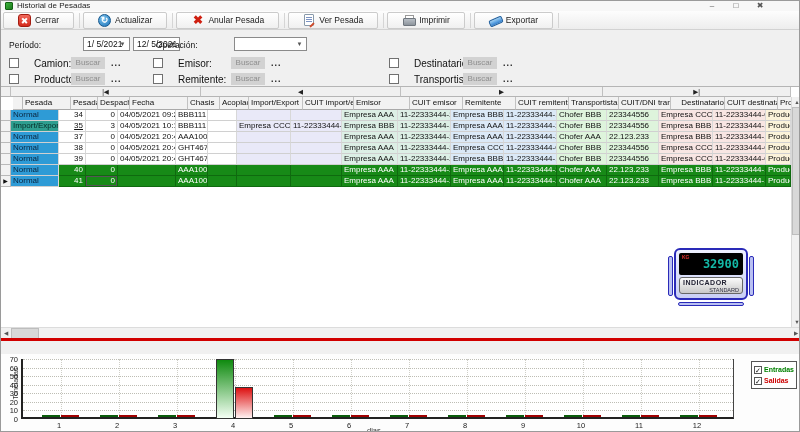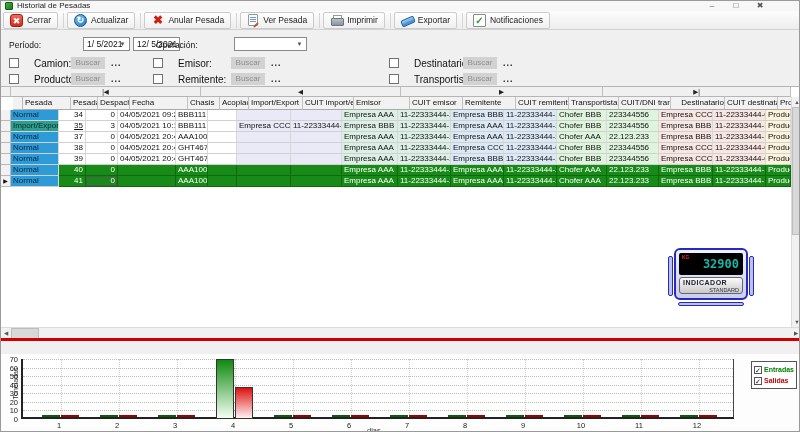--- a/index.html
+++ b/index.html
@@ -13,21 +13,21 @@
   .app-icon { position:absolute; left:4px; top:1px; width:8px; height:8px;
               background:linear-gradient(135deg,#3db53d,#1b7a1b); border:1px solid #116011; border-radius:1px; }
   .win-title { position:absolute; left:16px; top:0px; font-size:8px; color:#222; line-height:10px;text-align:center; }
   .win-controls { position:absolute; right:34px; top:0; height:10px; display:flex; gap:10px; }
   .win-btn { width:14px; height:10px; font-size:8px; line-height:9px; text-align:center; color:#555; cursor:default; }
 
   
   .toolbar { position:absolute; left:0; top:10px; width:800px; height:19px;
              background:linear-gradient(#fdfdfd,#ededed); border-bottom:1px solid #d2d2d2;
              display:flex; align-items:center; padding-left:2px; }
-  .tbtn { height:17px; display:flex; align-items:center; gap:4px; padding:0 6px;
+  .tbtn { height:17px; display:flex; align-items:center; gap:4px; padding:0 14px;
           border:1px solid #cbcbcb; border-radius:2px; background:linear-gradient(#ffffff,#f0f0f0);
           font-size:8.5px; color:#222; margin-right:2px; }
   .tsep { width:1px; height:15px; background:#d5d5d5; margin:0 3px; }
   .ic { width:13px; height:13px; display:inline-block; position:relative; flex:0 0 auto; }
   .ic-cerrar { background:linear-gradient(#f26a5e,#d42a1a); border:1px solid #a31c10; border-radius:3px; }
   .ic-cerrar::after { content:"✖"; position:absolute; left:0; right:0; top:0; bottom:0;
                       color:#fff; font-size:9px; line-height:12px; text-align:center; }
   .ic-actualizar { background:radial-gradient(circle at 35% 30%,#7cc4ef,#1c72b8); border-radius:50%; border:1px solid #14568c; }
   .ic-actualizar::after { content:"↻"; position:absolute; left:0; right:0; top:0; bottom:0;
                           color:#fff; font-size:9px; line-height:11px; text-align:center; font-weight:bold; }
@@ -174,24 +174,20 @@
       <div class="tbtn">
         <div class="ic ic-imprimir"></div>
         <div style="display: inline;">Imprimir</div>
       </div>
       <div class="tsep"></div>
       <div class="tbtn">
         <div class="ic ic-exportar"></div>
         <div style="display: inline;">Exportar</div>
       </div>
       <div class="tsep"></div>
-      <div class="tbtn">
-        <div class="ic ic-notif"></div>
-        <div style="display: inline;">Notificaciones</div>
-      </div>
     </div>
 
   <div class="filters">
     <div class="flabel" style="left:8px; top:10px;">Período:</div>
     <div class="combo" style="left:38px; top:7px; width:47px;">
       <span>1/ 5/2021</span>
       <span class="arrow">▼</span>
     </div>
     <div class="combo" style="left:88px; top:7px; width:47px;">
       <span>12/ 5/2021</span>

